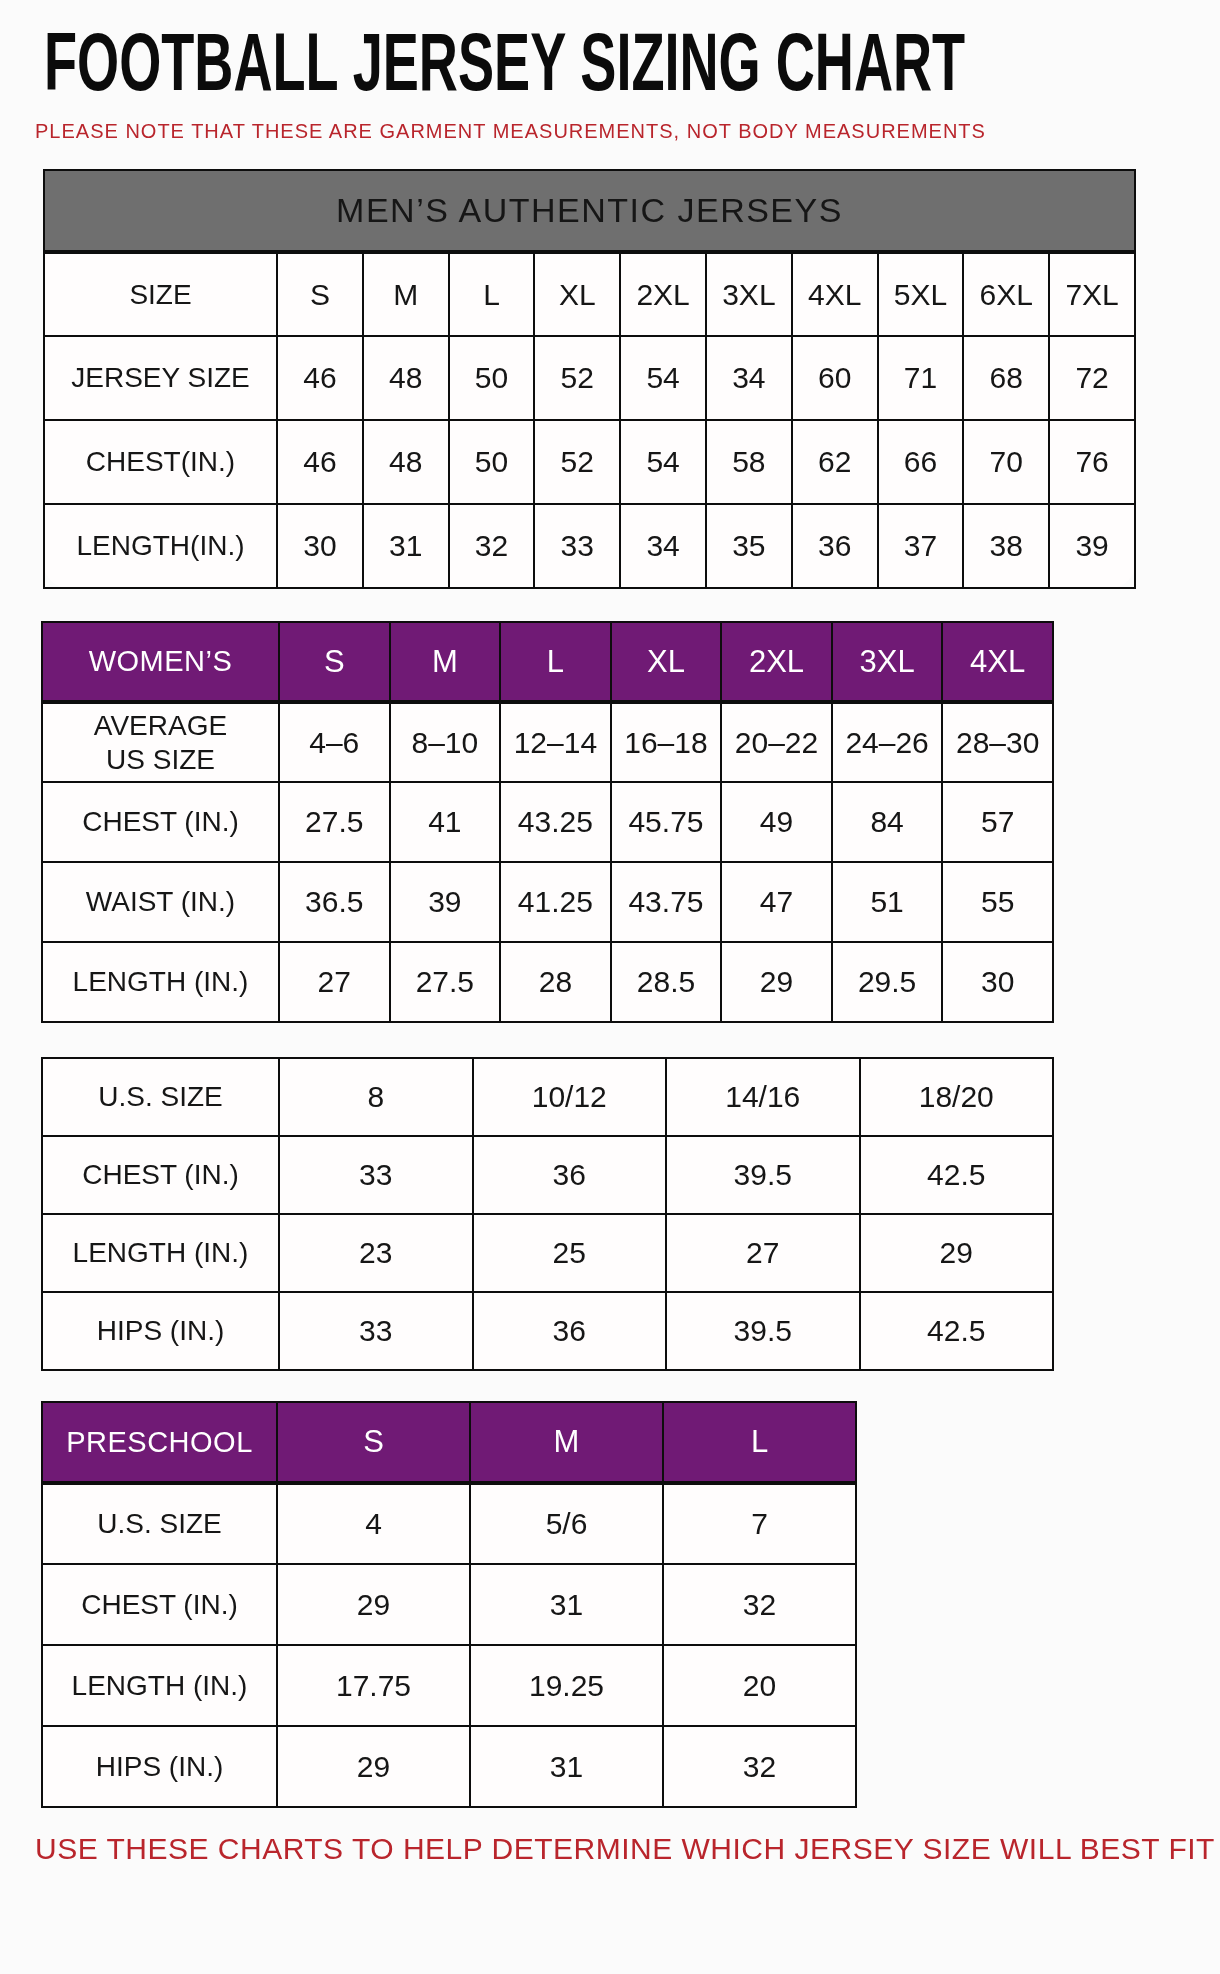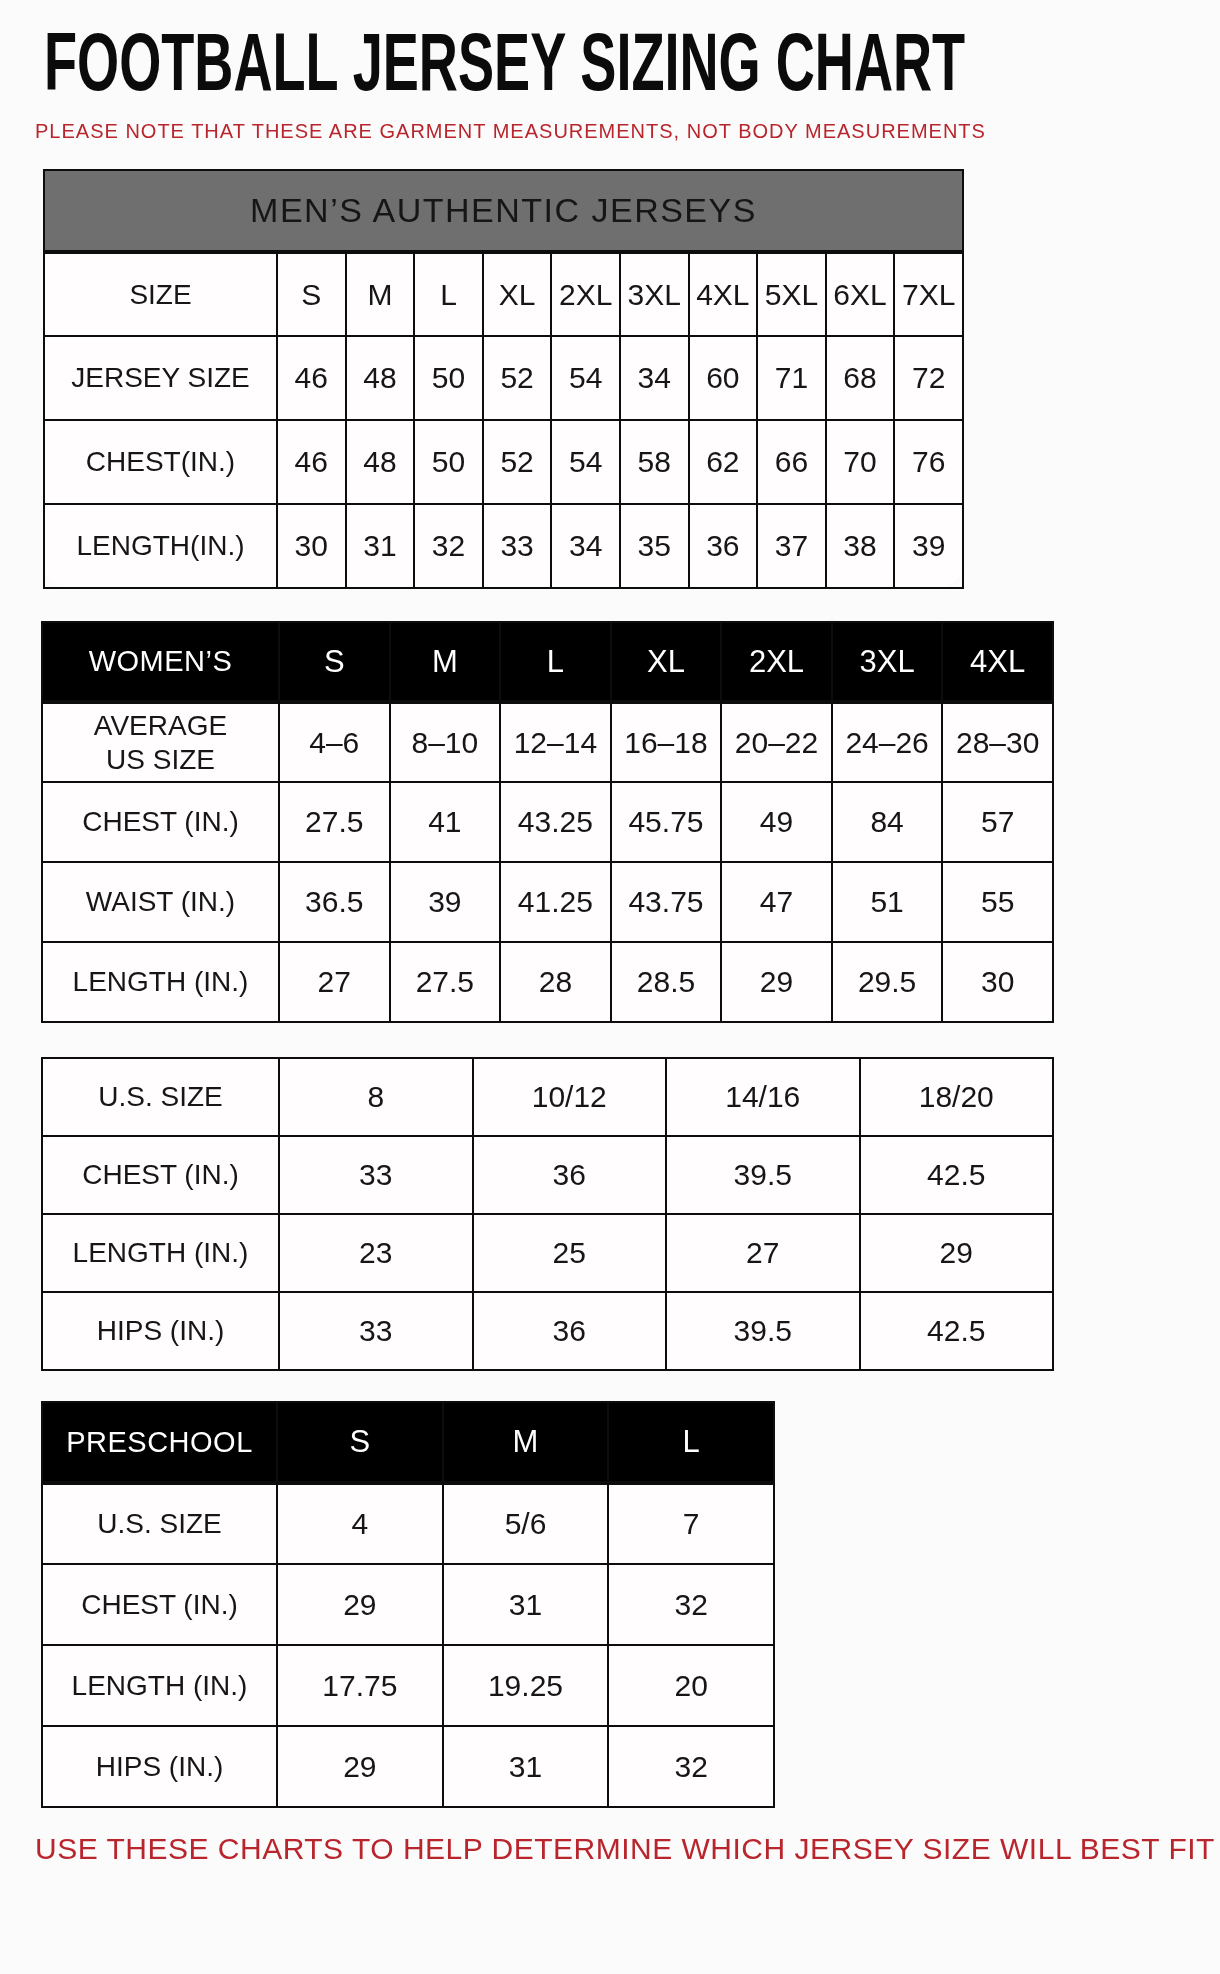--- a/index.html
+++ b/index.html
@@ -74,39 +74,39 @@
     white-space: pre-line;
   }
   .banner-cell {
     background: #6f6f6f;
     color: #ffffff;
     font-size: 34px;
     letter-spacing: 1.5px;
     border-bottom-width: 4px !important;
   }
   .gray-head th {
-    background: #000000;
+    background: #701a75;
     color: #ffffff;
     font-size: 31px;
     border-bottom-width: 4px;
   }
   .gray-head th.head-label { font-size: 29px; letter-spacing: 0.5px; }
 
   
-  table.mens      { width: 921px; margin: 18px 0 0 43px; border-radius: 28px; }
+  table.mens      { width: 1093px; margin: 18px 0 0 43px; border-radius: 28px; }
   .mens tr        { height: 84px; }
   .mens tr.banner-row { height: 82px; }
 
   table.womens    { width: 1013px; margin: 32px 0 0 41px; }
   .womens tr      { height: 80px; }
 
   table.boys      { width: 1013px; margin: 34px 0 0 41px; }
   .boys tr        { height: 78px; }
 
-  table.preschool { width: 734px;  margin: 30px 0 0 41px; }
+  table.preschool { width: 816px;  margin: 30px 0 0 41px; }
   .preschool tr   { height: 81px; }
 </style>
 </head>
 <body>
 
 <main class="page">
 
   <h1 class="title"><span class="condensed">FOOTBALL JERSEY SIZING CHART</span></h1>
 
   <p class="note">PLEASE NOTE THAT THESE ARE GARMENT MEASUREMENTS, NOT BODY MEASUREMENTS</p>

